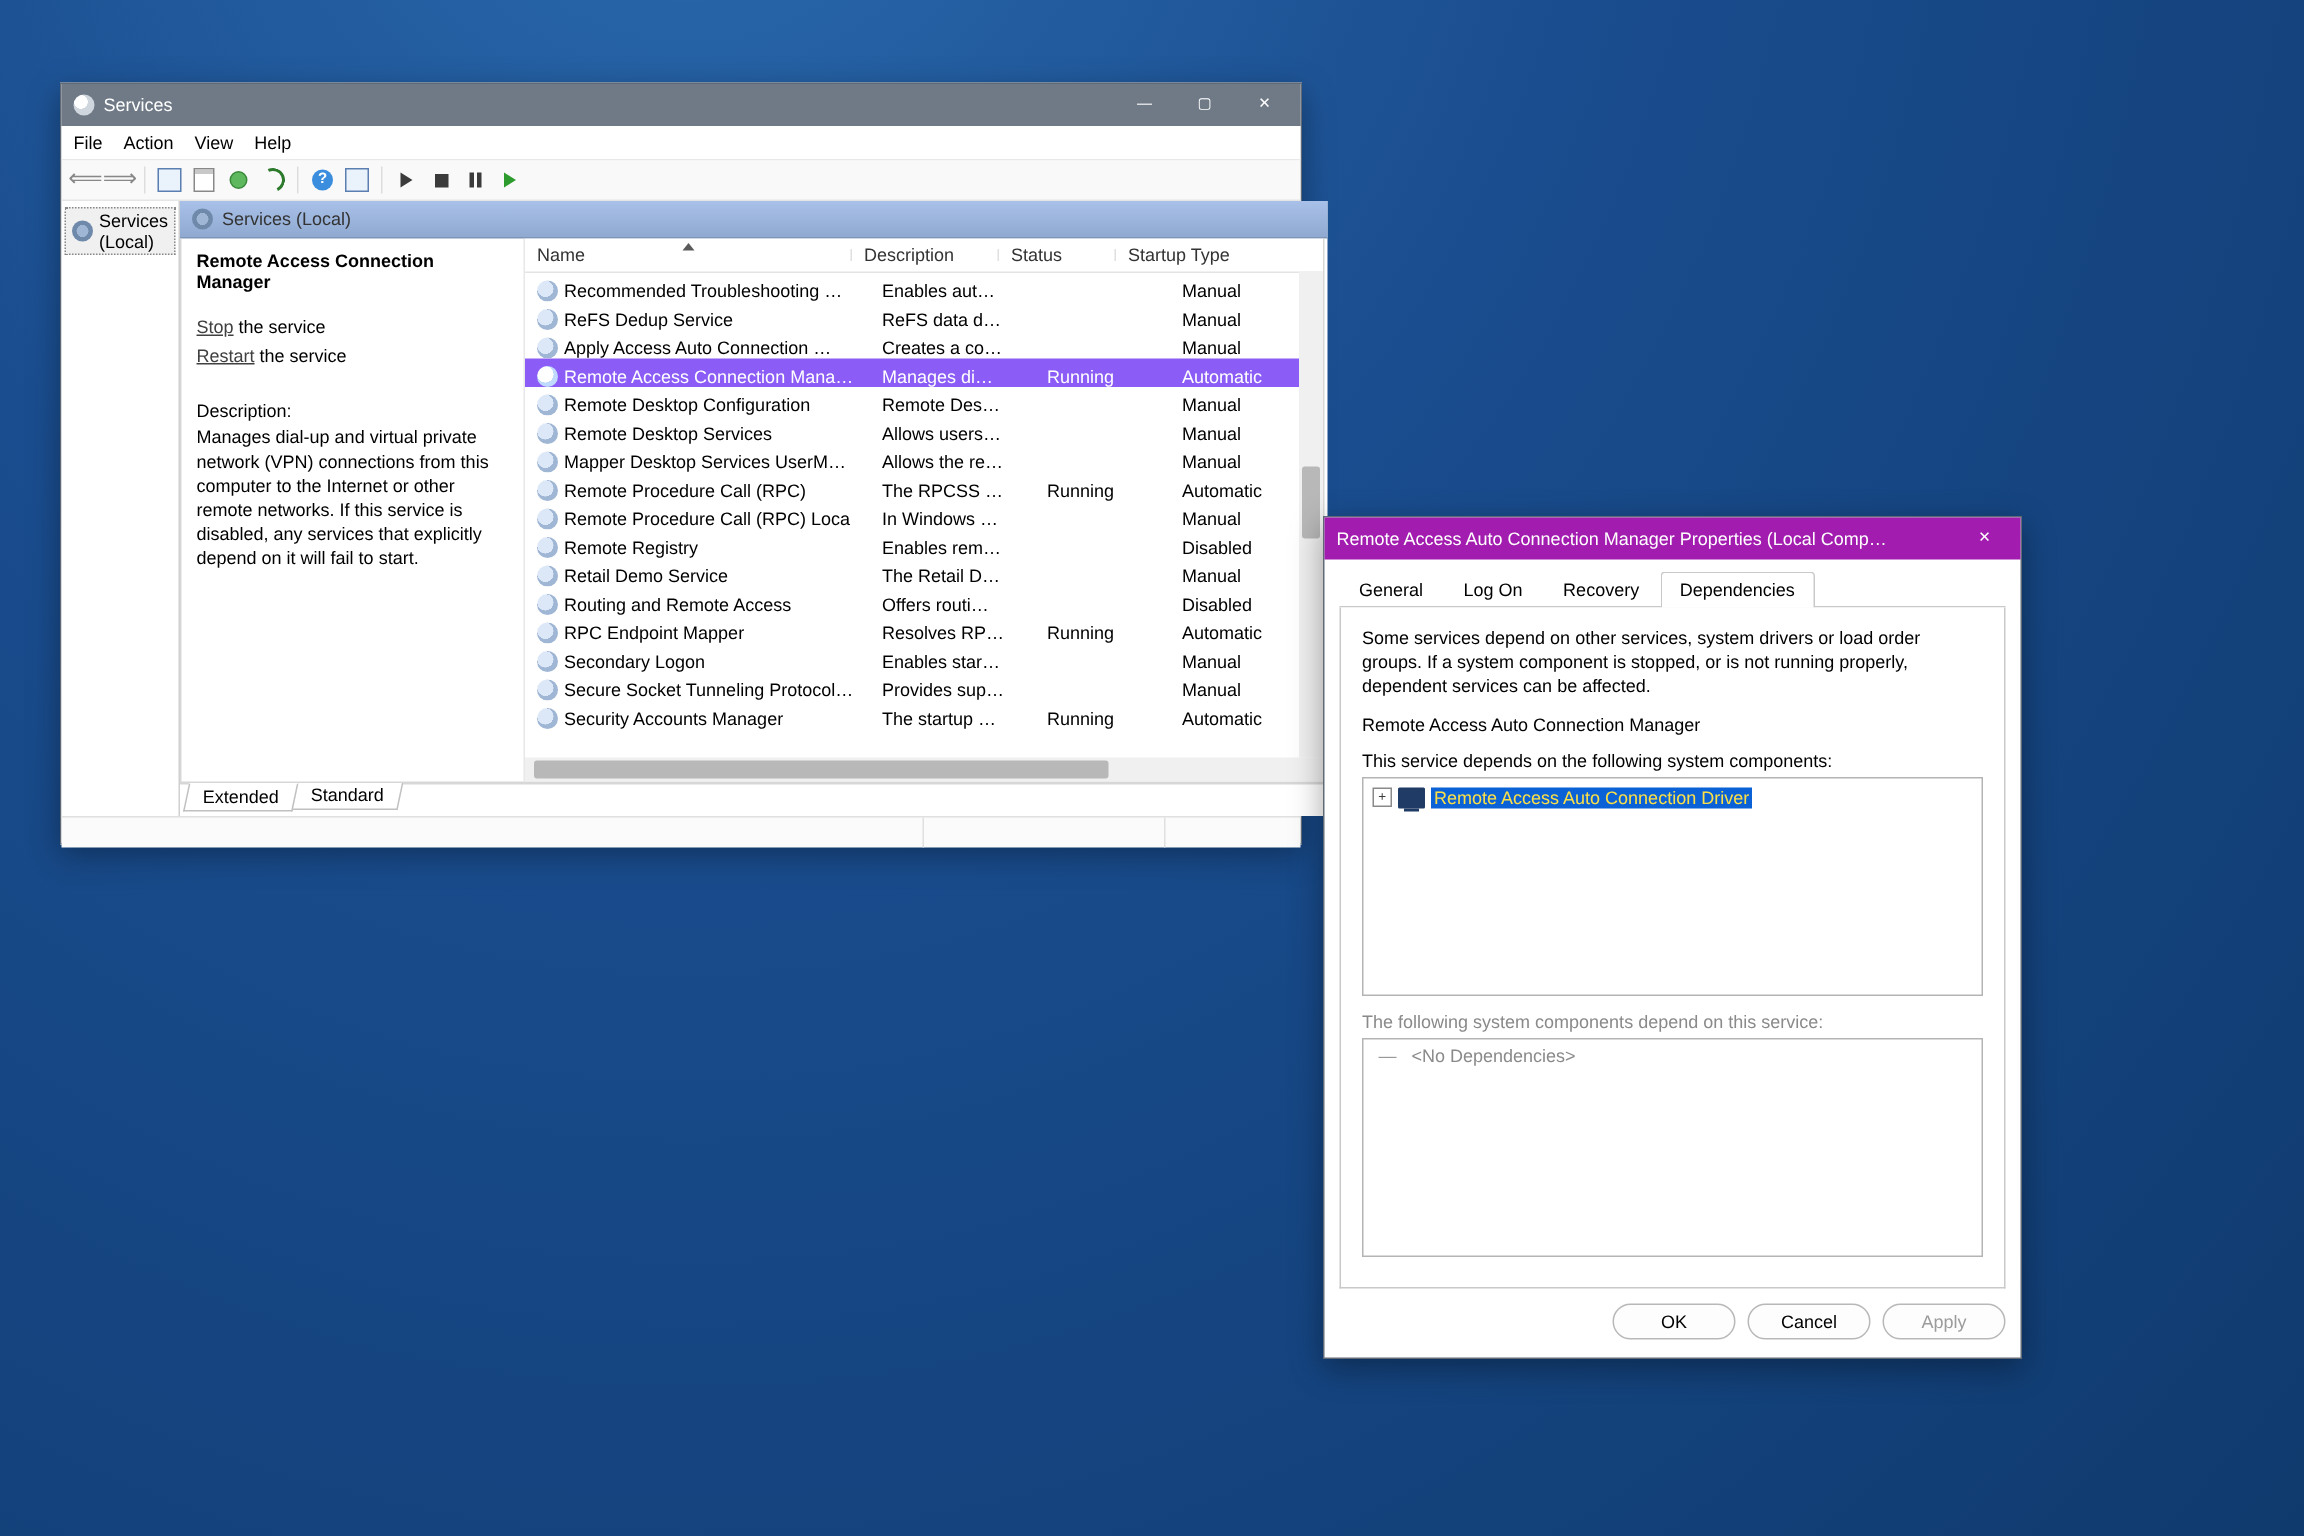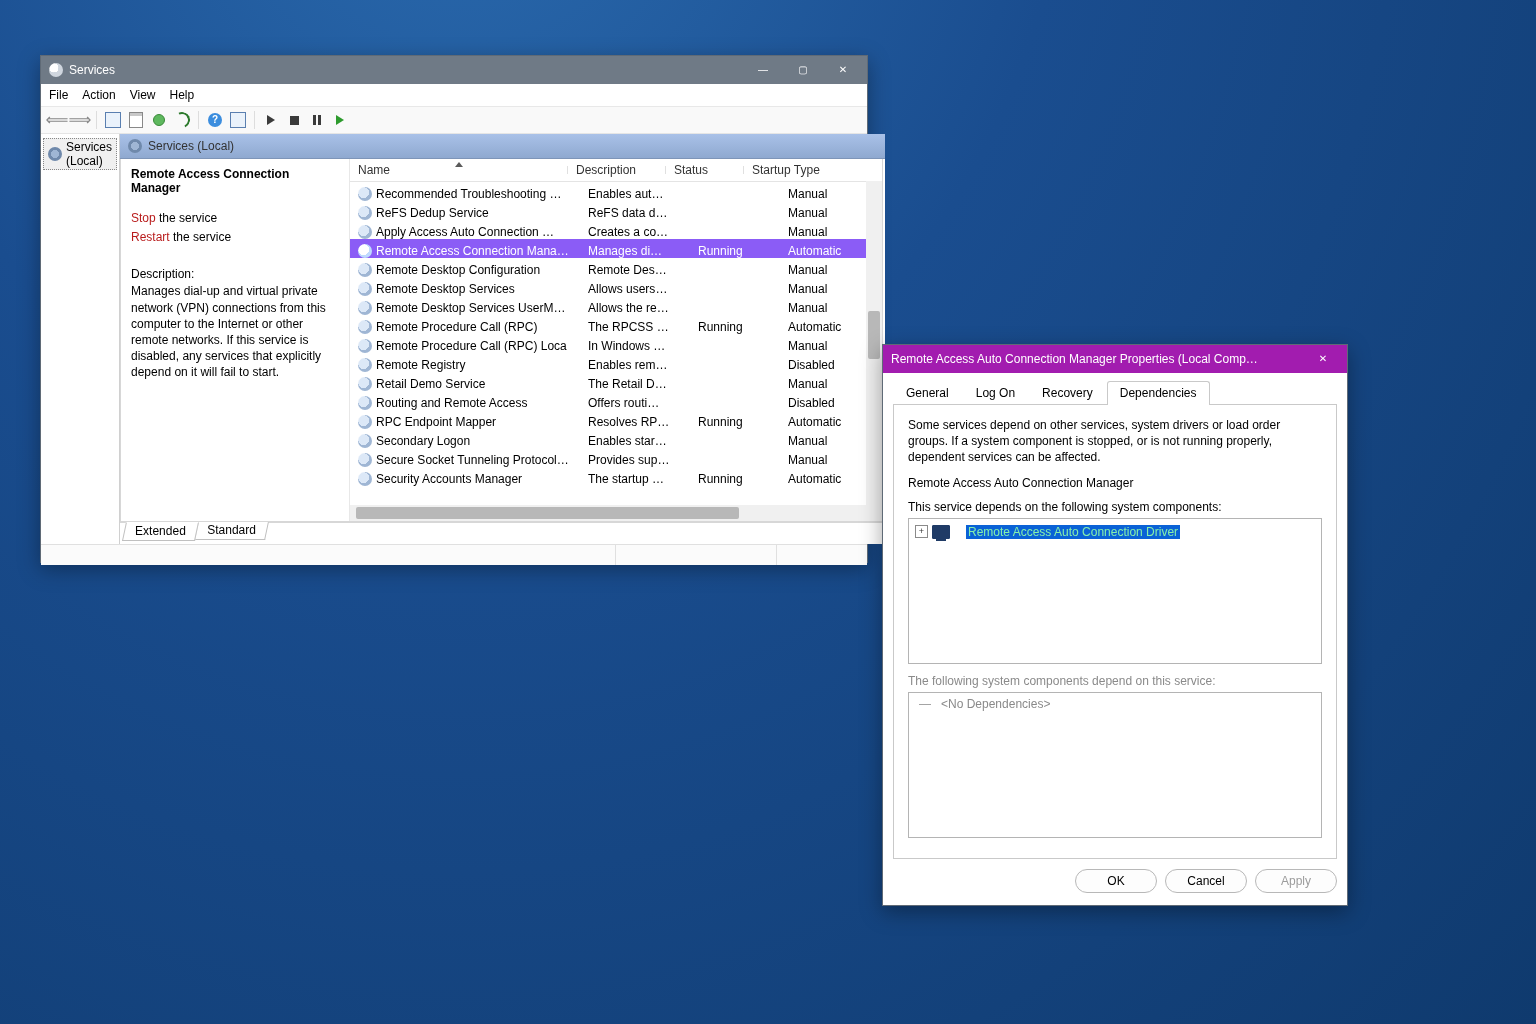--- a/index.html
+++ b/index.html
@@ -97,21 +97,21 @@
     display:flex; align-items:center; color:#333; padding-left:8px; gap:6px;
     border-bottom:1px solid #7e95b8;
   }
   .pane-header .gear { width:14px;height:14px;}
 
   .pane-body { flex:1; display:flex; overflow:hidden; border:1px solid #d7d7d7; border-top:none; margin-right:2px;}
   .detail-pane {
     width:208px; padding:8px 10px; font-size:12px; border-right:1px solid #e8e8e8;
   }
   .detail-pane .svc-name { font-weight:bold; margin-bottom:14px;}
-  .detail-pane .link { color:#b91c1c; cursor:pointer;}
+  .detail-pane .link { color:#404040; text-decoration:underline; cursor:pointer;}
   .detail-pane .actions { margin-bottom:20px; line-height:1.6;}
   .detail-pane .desc-lbl { margin-bottom:2px;}
   .detail-pane .desc { line-height:1.35;}
 
   .grid-wrap { flex:1; display:flex; flex-direction:column; overflow:hidden; position:relative;}
   .grid-head {
     display:flex; height:22px; align-items:center; border-bottom:1px solid #e4e4e4;
     font-size:12px; color:#333; background:#fff;
   }
   .gh { padding:0 8px; position:relative;}
@@ -184,21 +184,21 @@
   .treebox.disabled { color:#8a8a8a;}
   .tree-item { display:flex; align-items:center; gap:4px; height:18px;}
   .expander {
     width:11px;height:11px;border:1px solid #8a8a8a;display:flex;align-items:center;justify-content:center;
     font-size:9px; line-height:1; color:#3a3a3a; cursor:pointer;
   }
   .comp-ico {
     width:16px;height:12px;background:#1f3b66;border:1px solid #1f3b66;border-radius:1px;position:relative;
   }
   .comp-ico::after{content:"";position:absolute;left:3px;right:3px;bottom:-3px;height:2px;background:#1f3b66;}
-  .tree-item .lbl.sel { background:#0a62d6; color:#86efac; padding:0 2px;margin-left:12px;}
+  .tree-item .lbl.sel { background:#0a62d6; color:#fde047; padding:0 2px;}
   .dep-none { display:flex; align-items:center; gap:10px; padding-left:4px;}
   .btn-row { display:flex; justify-content:flex-end; gap:8px; padding:10px 0 0;}
   .btn {
     min-width:82px; height:24px; border:1px solid #b8b8b8; background:#fdfdfd;
     font-size:12px; cursor:pointer; border-radius:12px;
   }
   .btn.disabled { color:#9c9c9c; cursor:default;}
   .group-lbl.disabled{ color:#8a8a8a;}
 </style>
 </head>
@@ -355,21 +355,21 @@
                   <span class="svc-ico"></span>
                   <span>Remote Desktop Services</span>
                 </div>
                 <div class="cell c-desc">Allows users …</div>
                 <div class="cell c-stat"></div>
                 <div class="cell c-start">Manual</div>
               </div>
               <div class="row">
                 <div class="cell c-name">
                   <span class="svc-ico"></span>
-                  <span>Remote Desktop Services UserM…</span>
+                  <span>Mapper Desktop Services UserM…</span>
                 </div>
                 <div class="cell c-desc">Allows the re…</div>
                 <div class="cell c-stat"></div>
                 <div class="cell c-start">Manual</div>
               </div>
               <div class="row">
                 <div class="cell c-name">
                   <span class="svc-ico"></span>
                   <span>Remote Procedure Call (RPC)</span>
                 </div>

